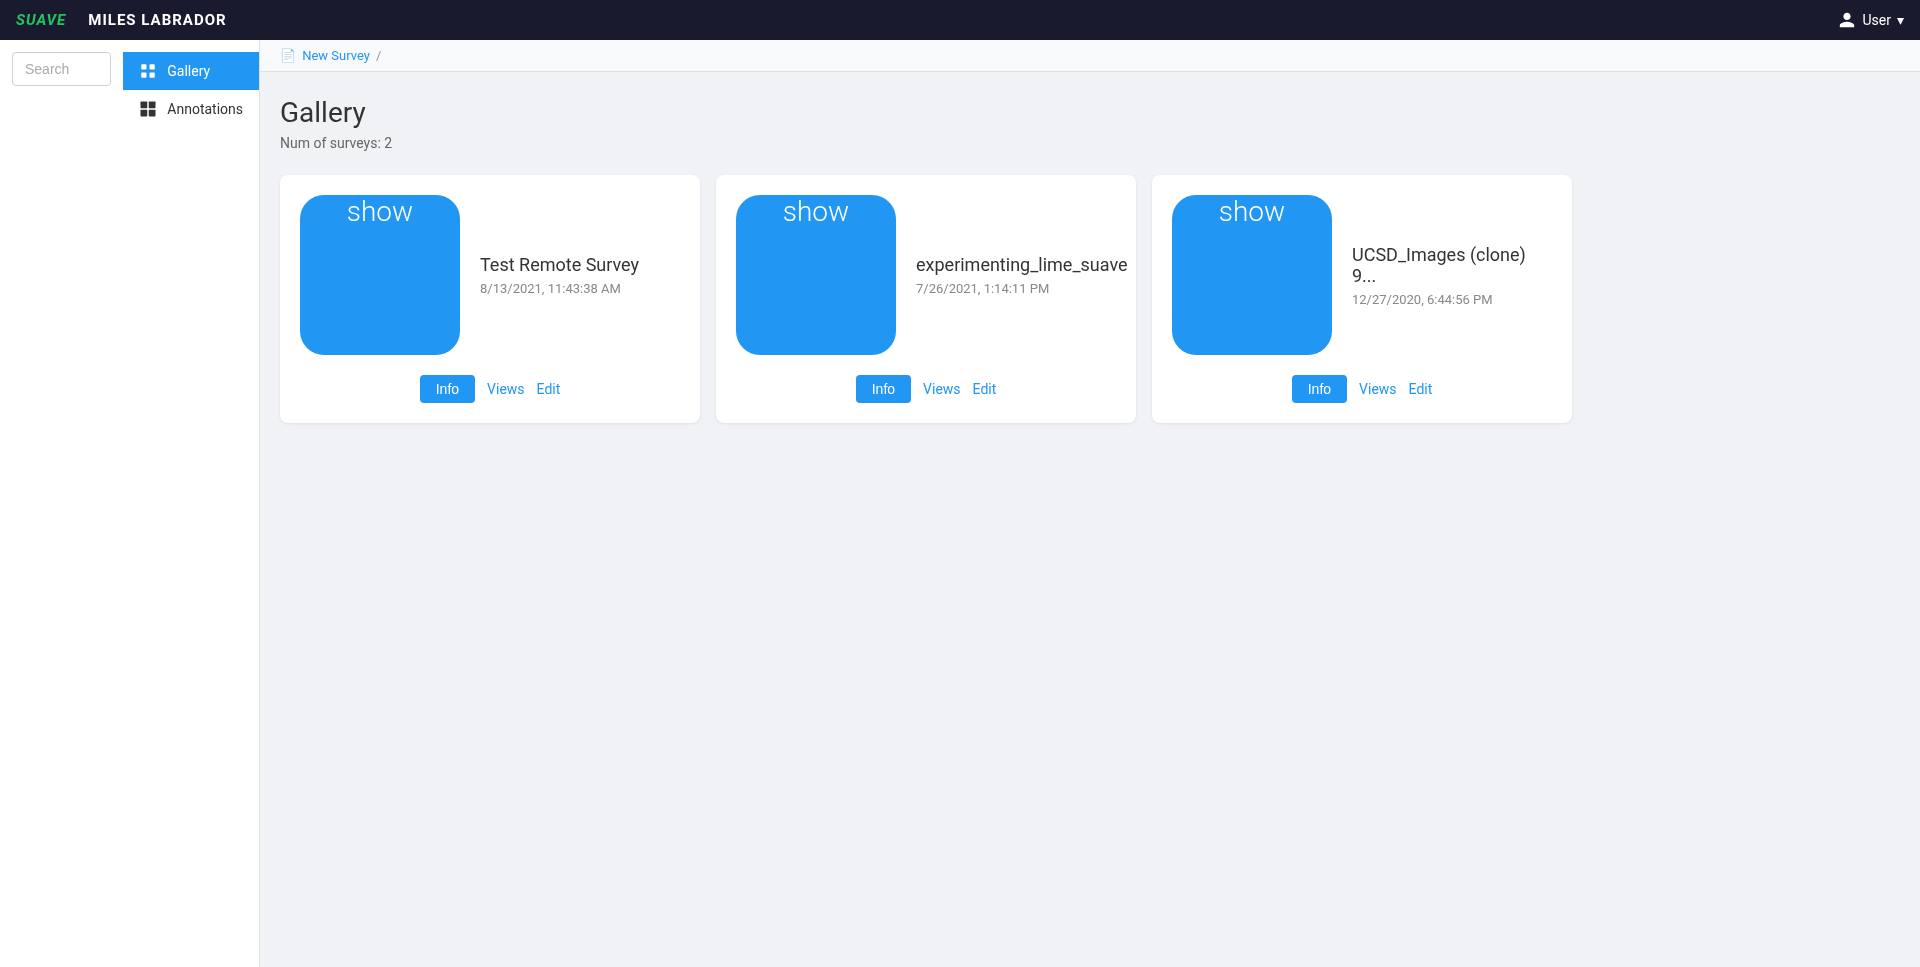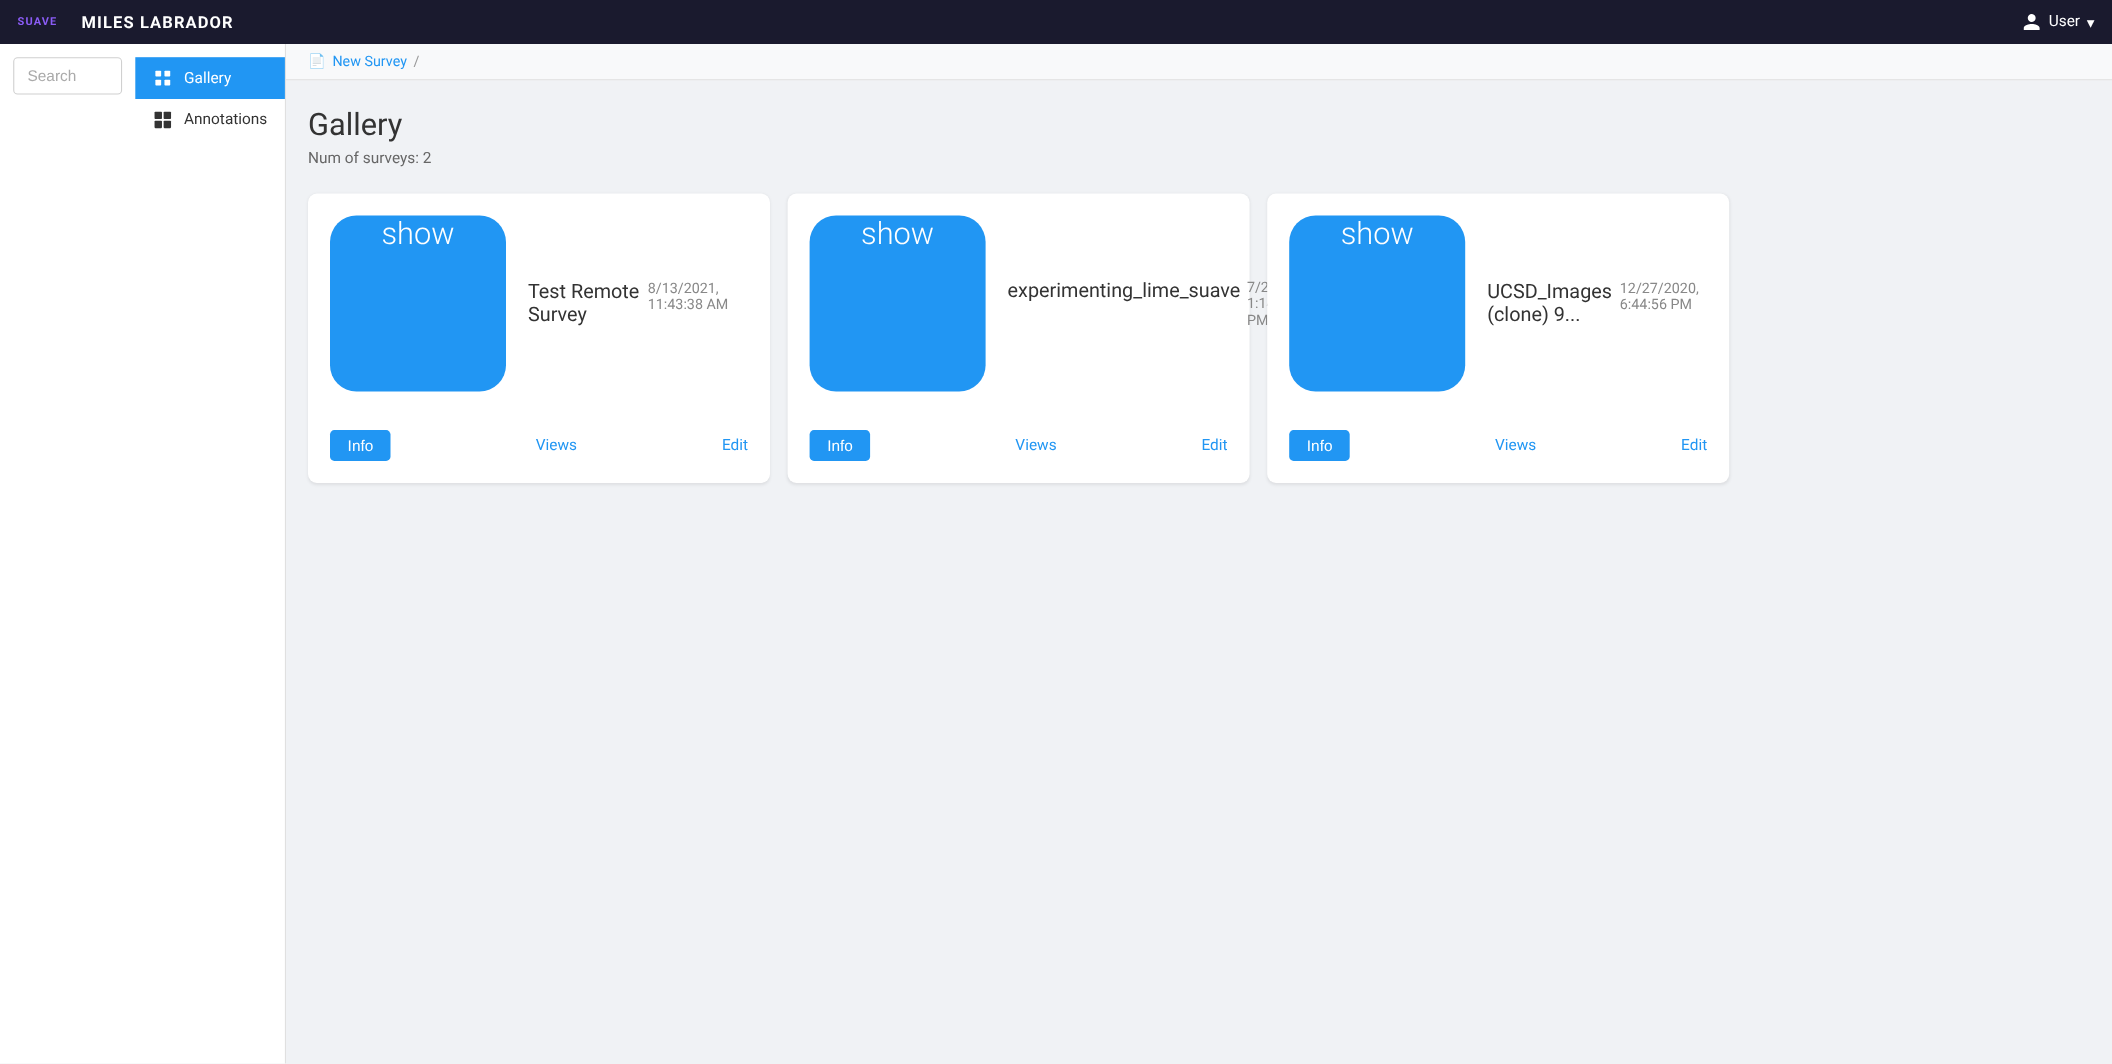--- a/index.html
+++ b/index.html
@@ -27,24 +27,25 @@
       flex-shrink: 0;
     }
 
     .navbar-brand {
       display: flex;
       align-items: center;
       gap: 6px;
     }
 
     .brand-suave {
-      color: #8b5cf6;
+      color: #22c55e;
       font-weight: 700;
-      font-size: 10px;
+      font-size: 15px;
       letter-spacing: 1px;
+      font-style: italic;
     }
 
     .brand-rest {
       color: #ffffff;
       font-weight: 700;
       font-size: 15px;
       letter-spacing: 1px;
       padding-left: 16px;
     }
 
@@ -214,40 +215,40 @@
     }
 
     .show-button-thumb span {
       color: #ffffff;
       font-size: 28px;
       font-weight: 300;
     }
 
     .card-info {
       display: flex;
-      flex-direction: row;
+      flex-direction: column;
       gap: 6px;
     }
 
     .card-name {
       font-size: 18px;
       color: #333;
       font-weight: 400;
     }
 
     .card-date {
       font-size: 13px;
       color: #888;
     }
 
     .card-actions {
       display: flex;
       align-items: center;
-      justify-content: space-between;
-      margin-top: 15px;
+      gap: 12px;
+      justify-content: center;
     }
 
     .action-btn-info {
       background: #2196F3;
       color: #ffffff;
       border: none;
       padding: 6px 16px;
       border-radius: 4px;
       font-size: 14px;
       cursor: pointer;

